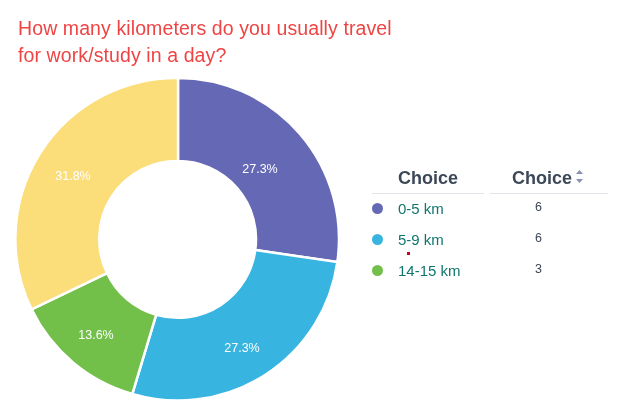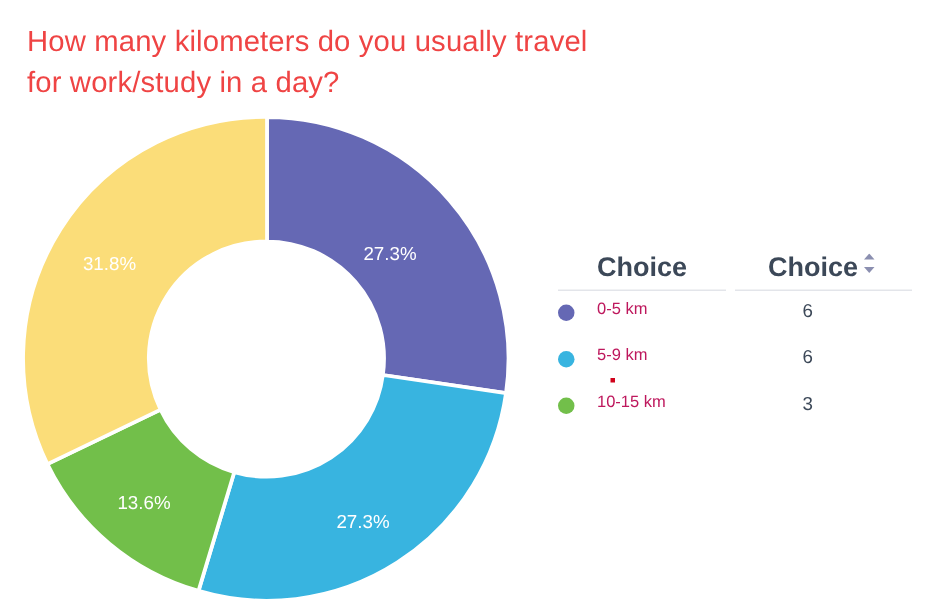--- a/index.html
+++ b/index.html
@@ -97,22 +97,22 @@
     left: 0px;
     top: 9px;
     width: 11px;
     height: 11px;
     border-radius: 50%;
   }
   .legend-label {
     position: absolute;
     left: 26px;
     top: 6px;
-    font-size: 11px;
-    color: #be185d;
+    font-size: 15px;
+    color: #0f766e;
     white-space: nowrap;
   }
   .legend-total {
     position: absolute;
     left: 140px;
     top: 6px;
     width: 30px;
     text-align: right;
     font-size: 12.5px;
     color: #3c4858;
@@ -195,18 +195,18 @@
 
   <div class="legend-row">
     <span id="cursor-dot"></span>
     <span class="legend-dot" style="background:#38b4e0"></span>
     <span class="legend-label">5-9 km</span>
     <span class="legend-total">6</span>
   </div>
 
   <div class="legend-row">
     <span class="legend-dot" style="background:#72bf4a"></span>
-    <span class="legend-label">10-15 km</span>
+    <span class="legend-label">14-15 km</span>
     <span class="legend-total">3</span>
   </div>
 
 
 </div>
 
 </body></html>

